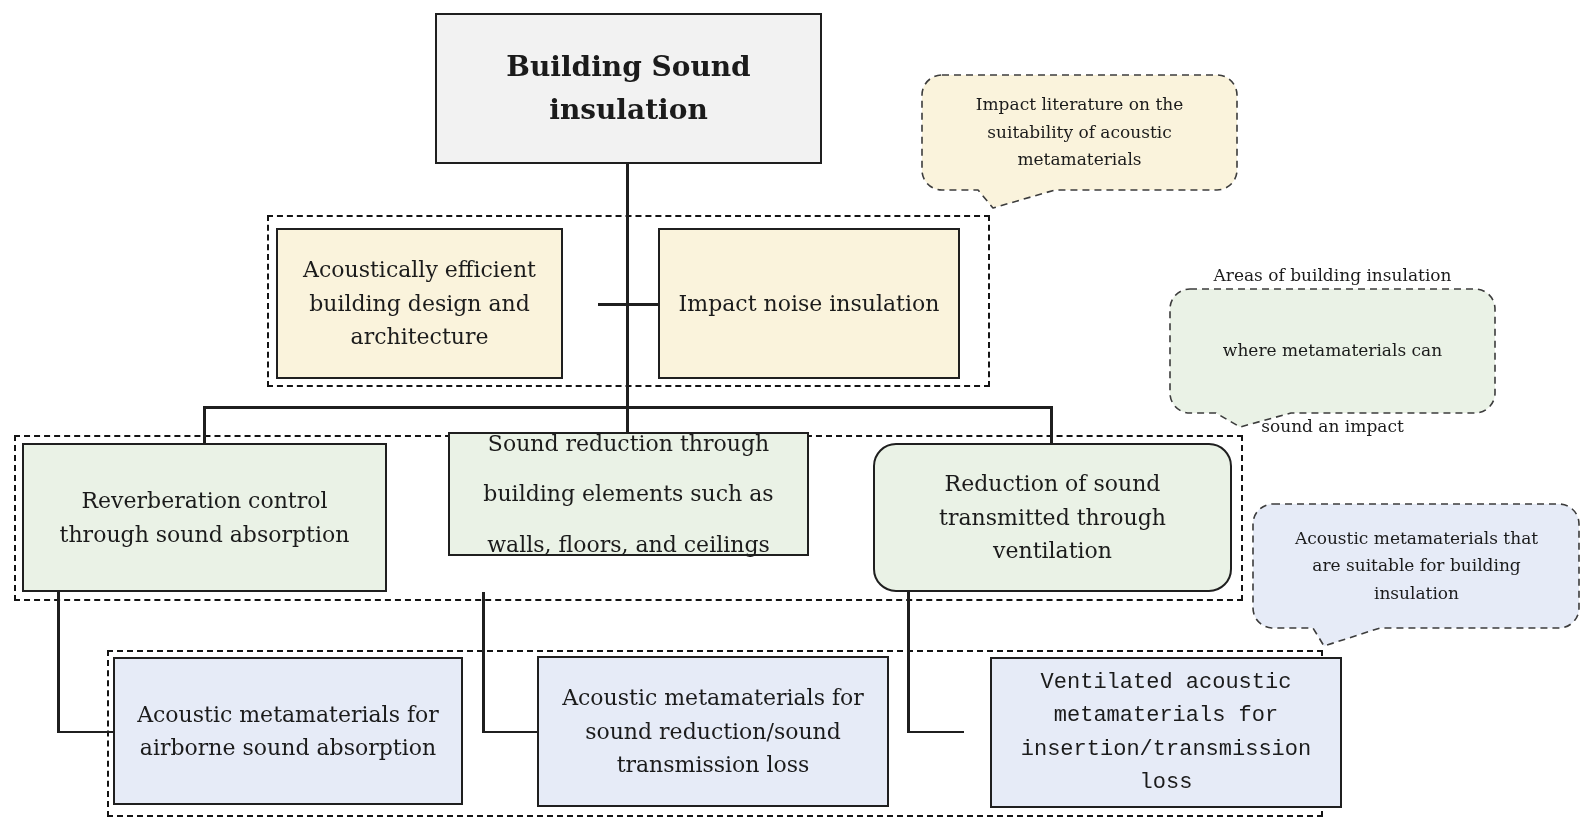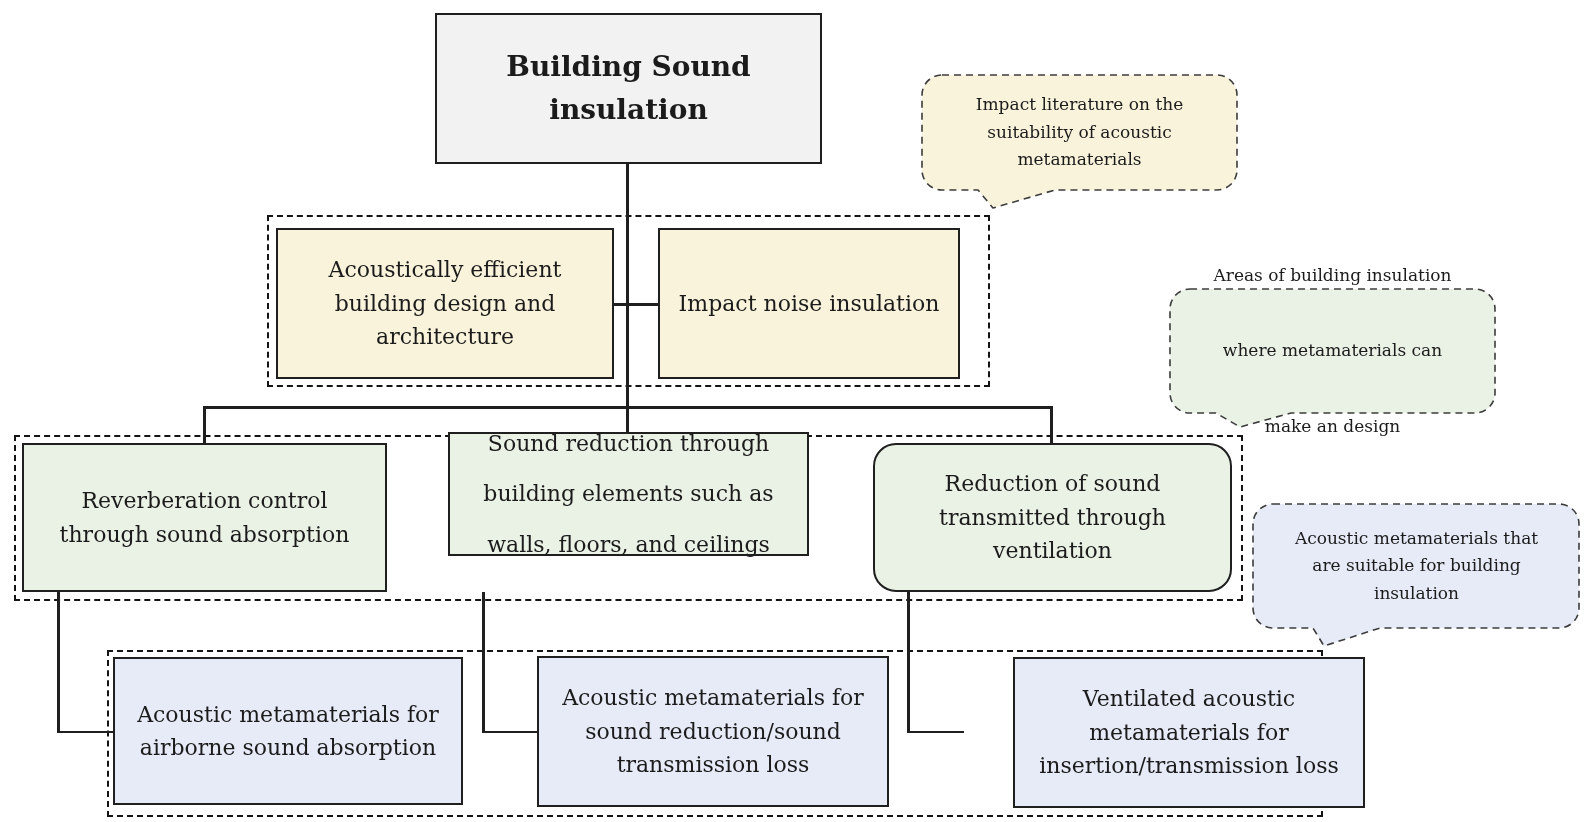--- a/index.html
+++ b/index.html
@@ -57,21 +57,21 @@
   <div class="conn" style="left:57px;top:730.5px;width:57px;height:2.5px;"></div>
   <div class="conn" style="left:482px;top:592px;width:2.5px;height:141px;"></div>
   <div class="conn" style="left:482px;top:730.5px;width:56px;height:2.5px;"></div>
   <div class="conn" style="left:907px;top:592px;width:2.5px;height:141px;"></div>
   <div class="conn" style="left:907px;top:730.5px;width:57px;height:2.5px;"></div>
 
   <div class="node gray" style="left:435px;top:13px;width:387px;height:151px;">
     <span class="ln">Building Sound insulation</span>
   </div>
 
-  <div class="node cream" style="left:276px;top:228px;width:338px;height:151px;">
+  <div class="node cream" style="left:276px;top:228px;width:287px;height:151px;">
     <span class="ln">Acoustically efficient</span>
     <span class="ln">building design and</span>
     <span class="ln">architecture</span>
   </div>
   <div class="node cream" style="left:658px;top:228px;width:302px;height:151px;">
     <span class="ln">Impact noise insulation</span>
   </div>
 
   <div class="node green" style="left:22px;top:443px;width:365px;height:149px;">
     <span class="ln">Reverberation control</span>
@@ -90,42 +90,42 @@
 
   <div class="node blue" style="left:113px;top:657px;width:350px;height:148px;">
     <span class="ln">Acoustic metamaterials for</span>
     <span class="ln">airborne sound absorption</span>
   </div>
   <div class="node blue" style="left:537px;top:656px;width:352px;height:151px;">
     <span class="ln">Acoustic metamaterials for</span>
     <span class="ln">sound reduction/sound</span>
     <span class="ln">transmission loss</span>
   </div>
-  <div class="node blue" style="left:1013px;top:657px;width:352px;height:151px;">
+  <div class="node blue" style="left:990px;top:657px;width:352px;height:151px;font-family:Liberation Mono, monospace;">
     <span class="ln">Ventilated acoustic</span>
     <span class="ln">metamaterials for</span>
     <span class="ln">insertion/transmission loss</span>
   </div>
 
   <svg class="callout-svg" style="left:912px;top:65px;" width="340" height="160" viewBox="0 0 340 160">
     <path style="fill:var(--cream-fill);" d="M30 10 H305 A20 20 0 0 1 325 30 V105 A20 20 0 0 1 305 125 H143 L81 143 L66 125 H30 A20 20 0 0 1 10 105 V30 A20 20 0 0 1 30 10 Z"></path>
   </svg>
   <div class="callout-text" style="left:922px;top:75px;width:315px;height:115px;">
     <span class="ln">Impact literature on the</span>
     <span class="ln">suitability of acoustic</span>
     <span class="ln">metamaterials</span>
   </div>
 
   <svg class="callout-svg" style="left:1160px;top:279px;" width="350" height="165" viewBox="0 0 350 165">
     <path style="fill:var(--green-fill);" d="M30 10 H315 A20 20 0 0 1 335 30 V114 A20 20 0 0 1 315 134 H131 L80 148 L56 134 H30 A20 20 0 0 1 10 114 V30 A20 20 0 0 1 30 10 Z"></path>
   </svg>
   <div class="callout-text" style="left:1170px;top:289px;width:325px;height:124px;gap:48px;">
     <span class="ln">Areas of building insulation</span>
     <span class="ln">where metamaterials can</span>
-    <span class="ln">make an design</span>
+    <span class="ln">sound an impact</span>
   </div>
 
   <svg class="callout-svg" style="left:1243px;top:494px;" width="348" height="170" viewBox="0 0 348 170">
     <path style="fill:var(--blue-fill);" d="M30 10 H316 A20 20 0 0 1 336 30 V114 A20 20 0 0 1 316 134 H137 L81 152 L70 134 H30 A20 20 0 0 1 10 114 V30 A20 20 0 0 1 30 10 Z"></path>
   </svg>
   <div class="callout-text" style="left:1253px;top:504px;width:327px;height:124px;">
     <span class="ln">Acoustic metamaterials that</span>
     <span class="ln">are suitable for building</span>
     <span class="ln">insulation</span>
   </div>

